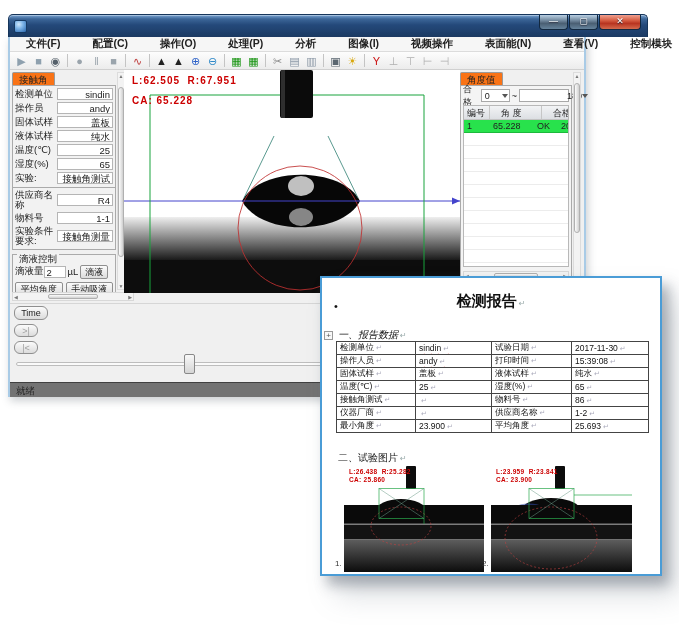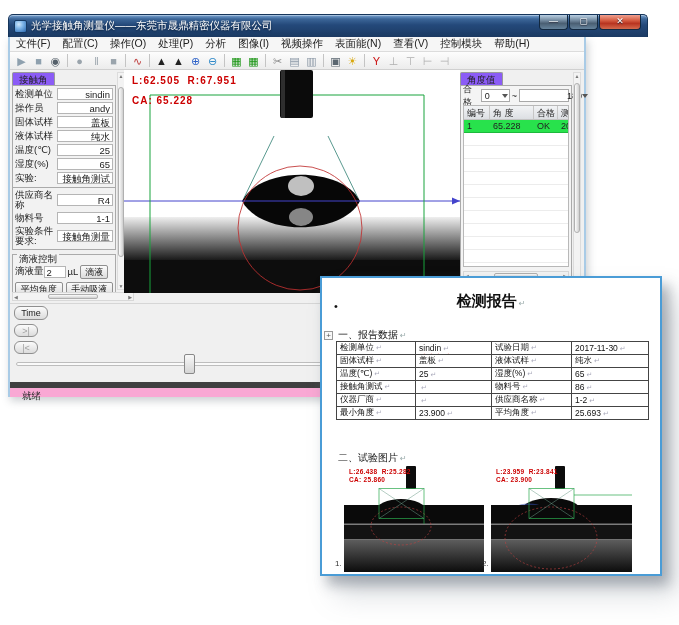--- a/index.html
+++ b/index.html
@@ -22,32 +22,32 @@
     border-radius:0 0 4px 4px;color:#fff;font-size:9px;line-height:13px;text-align:center;
     background:linear-gradient(#b9cfe2 0%,#70879c 40%,#4a5f73 60%,#65839c 100%);
     text-shadow:0 1px 1px #223;}
   .win-btn.close{width:42px;background:linear-gradient(#f0a090 0%,#d45a40 40%,#b83420 60%,#d4694c 100%);}
 
   .window-body{position:absolute;left:0;top:23px;width:578px;height:360px;background:#f0f0f0;
     border:2px solid #a9cbe6;border-top:none;box-shadow:2px 4px 8px rgba(60,70,85,.25);}
 
   .menubar{position:absolute;left:0;top:0;width:100%;height:15px;background:#f6f6f6;
     border-bottom:1px solid #dcdcdc;font-size:10.5px;color:#222;display:flex;align-items:center;}
-  .menu-item{padding:0 6px;white-space:nowrap;}
+  .menu-item{padding:0 16px;white-space:nowrap;font-weight:bold;}
   .toolbar{position:absolute;left:0;top:15px;width:100%;height:18px;
     background:linear-gradient(#fdfdfd,#ececec);border-bottom:1px solid #d0d0d0;
     display:flex;align-items:center;padding-left:3px;}
   .tb-btn{width:17px;height:16px;font-size:11px;line-height:16px;text-align:center;display:inline-block;}
   .tb-sep{width:1px;height:13px;background:#c4c4c4;margin:0 3px;display:inline-block;}
 
   .content{position:absolute;left:0;top:33px;width:574px;height:222px;}
 
   
   .left-panel{position:absolute;left:2px;top:2px;width:104px;height:218px;font-size:9.5px;color:#222;}
-  .panel-tab{display:inline-block;height:13px;line-height:13px;padding:0 6px;background:#8b5cf6;
+  .panel-tab{display:inline-block;height:13px;line-height:13px;padding:0 6px;background:#f97316;
     border:1px solid #9a9a9a;border-bottom:none;border-radius:2px 2px 0 0;font-size:9.5px;}
   .field-group{border:1px solid #aaa;background:#f2f2f2;padding:2px 2px 1px 2px;}
   .field-group.g2{border-top:none;}
   .field-row{display:flex;align-items:center;margin-bottom:2px;}
   .field-label{width:42px;line-height:1.05;flex:none;}
   .field-value{flex:1;height:12px;line-height:12px;background:#fff;border:1px solid #b5b5b5;
     text-align:right;padding-right:2px;overflow:hidden;white-space:nowrap;}
   .drop-group{position:relative;border:1px solid #aaa;margin-top:4px;padding:10px 2px 3px 2px;background:#f2f2f2;}
   .drop-title{position:absolute;left:4px;top:-2px;background:#f2f2f2;padding:0 2px;font-size:9.5px;}
   .drop-row{display:flex;align-items:center;margin-bottom:3px;}
@@ -79,21 +79,21 @@
   .angle-panel{position:absolute;left:450px;top:2px;width:112px;height:214px;font-size:9px;color:#222;}
   .angle-body{position:absolute;left:0;top:13px;width:112px;height:201px;border:1px solid #aaa;background:#f4f4f4;}
   .angle-filter{position:absolute;left:2px;top:2px;width:106px;height:15px;display:flex;align-items:center;gap:2px;}
   .dd-box{height:13px;background:#fff;border:1px solid #a8a8a8;display:flex;align-items:center;
     justify-content:space-between;padding:0 1px 0 3px;}
   .dd-0{width:32px;} .dd-180{width:34px;padding-left:47px;}
   .dd-arrow{width:0;height:0;border-left:3px solid transparent;border-right:3px solid transparent;
     border-top:4px solid #555;}
   .angle-table{position:absolute;left:2px;top:19px;width:106px;height:162px;background:#fff;
     border:1px solid #b8b8b8;overflow:hidden;}
-  .ath-row{display:flex;background:linear-gradient(#f2f3f5,#dcdfe3);border-bottom:1px solid #c2c2c2;height:14px;}
+  .ath-row{display:flex;background:linear-gradient(#f2f3f5,#dcdfe3);border-bottom:1px solid #c2c2c2;height:14px;gap:8px;}
   .ath{border-right:1px solid #c6c6c6;padding:1px 0 0 3px;white-space:nowrap;overflow:hidden;flex:none;}
   .atr{display:flex;height:13px;border-bottom:1px solid #ececec;}
   .atd{padding:1px 0 0 3px;white-space:nowrap;overflow:hidden;flex:none;}
   .c0{width:26px;} .c1{width:44px;} .c2{width:24px;} .c3{width:40px;}
   .atr.selected{background:#28e24c;border-bottom:1px solid #1db93c;}
   .hscroll{position:absolute;height:9px;background:#f3f3f3;border:1px solid #d8d8d8;
     display:flex;align-items:center;justify-content:space-between;font-size:5px;color:#777;padding:0 1px;}
   .hscroll .hthumb{height:5px;background:linear-gradient(#fdfdfd,#cfcfcf);border:1px solid #b0b0b0;border-radius:2px;}
   .angle-hscroll{left:2px;top:185px;width:106px;}
   .angle-hscroll .hthumb{width:44px;}
@@ -105,35 +105,35 @@
   .tl-sep{position:absolute;left:0;top:11px;width:100%;height:1px;background:#d6d6d6;}
   .tl-btn{position:absolute;border:1px solid #8f8f8f;border-radius:6px;font-size:9px;text-align:center;
     background:linear-gradient(#fbfbfb,#dcdcdc);color:#222;}
   .time-btn{left:4px;top:14px;width:34px;height:14px;line-height:13px;}
   .step-fwd{left:4px;top:32px;width:24px;height:13px;line-height:12px;color:#a0a0a0;}
   .step-back{left:4px;top:49px;width:24px;height:13px;line-height:12px;color:#a0a0a0;}
   .slider-track{position:absolute;left:6px;top:70px;width:552px;height:4px;background:#fafafa;
     border:1px solid #bdbdbd;border-radius:2px;}
   .slider-handle{position:absolute;left:174px;top:62px;width:11px;height:20px;
     background:linear-gradient(#f8f8f8,#d5d5d5);border:1px solid #888;border-radius:2px;}
-  .statusbar{position:absolute;left:0;top:345px;width:574px;height:15px;background:#f9a8d4;
-    border-top:6px solid #404040;font-size:9.5px;color:#222;line-height:15px;padding-left:12px;}
+  .statusbar{position:absolute;left:0;top:345px;width:574px;height:15px;background:#737373;
+    border-top:1px solid #404040;font-size:9.5px;color:#222;line-height:15px;padding-left:6px;}
 
   
   .report-window{position:absolute;left:320px;top:276px;width:342px;height:300px;background:#fff;
     border:2px solid #4a9cd6;z-index:20;
     box-shadow:7px 9px 12px rgba(90,100,112,.45), 16px 20px 26px rgba(120,130,142,.25);}
   .report-bullet{position:absolute;left:12px;top:22px;font-size:11px;color:#111;}
   .report-title{position:absolute;left:0;top:14px;width:100%;text-align:center;
     font-size:15px;font-weight:bold;color:#111;}
   .wmark::after{content:"↵";color:#9aa;font-size:8px;font-weight:normal;margin-left:2px;}
   .outline-plus{position:absolute;left:2px;top:53px;width:9px;height:9px;border:1px solid #999;
     background:#f8f8f8;color:#555;font-size:8px;line-height:7px;text-align:center;}
   .report-section{position:absolute;left:16px;font-size:10px;color:#111;}
-  .sec1{top:50px;} .sec2{top:173px;}
+  .sec1{top:50px;font-style:italic;} .sec2{top:173px;}
   .report-table{position:absolute;left:14px;top:63px;border-collapse:collapse;table-layout:fixed;width:312px;}
   .report-table td{border:1px solid #444;height:12px;font-size:8.5px;color:#111;
     padding:0 1px 0 3px;white-space:nowrap;overflow:hidden;}
   .report-table td::after{content:"↵";color:#aab;font-size:7px;margin-left:2px;}
   .misspelled{text-decoration:#d22 wavy underline;text-decoration-thickness:1px;text-underline-offset:2px;}
   .rimg{position:absolute;top:188px;height:106px;background:#fff;overflow:hidden;}
   .rimg1{left:22px;width:140px;} .rimg2{left:169px;width:141px;}
   .rline{position:absolute;left:5px;color:#c00;font-weight:bold;font-size:6.5px;
     letter-spacing:.3px;white-space:pre;z-index:3;}
   .rl1{top:2px;} .rl2{top:10px;}
@@ -142,21 +142,20 @@
   .lab1{left:13px;top:281px;} .lab2{left:160px;top:281px;}
 </style>
 </head>
 <body>
 
 <div class="stage">
 
   <div class="main-window">
     <div class="titlebar">
       <div class="app-icon"></div>
-      <span class="title-text">光学接触角测量仪——东莞市晟鼎精密仪器有限公司</span>
       <div class="win-buttons">
         <span class="win-btn">—</span>
         <span class="win-btn">▢</span>
         <span class="win-btn close">✕</span>
       </div>
     </div>
 
     <div class="window-body">
       <div class="menubar">
           <span class="menu-item">文件(F)</span>
@@ -389,20 +388,26 @@
           <col style="width:77px">
         </colgroup>
       <tbody>
           <tr>
             <td>检测单位</td>
             <td class="misspelled">sindin</td>
             <td>试验日期</td>
             <td>2017-11-30</td>
           </tr>
           <tr>
+            <td>操作人员</td>
+            <td class="misspelled">andy</td>
+            <td>打印时间</td>
+            <td>15:39:08</td>
+          </tr>
+          <tr>
             <td>固体试样</td>
             <td>盖板</td>
             <td>液体试样</td>
             <td>纯水</td>
           </tr>
           <tr>
             <td>温度(℃)</td>
             <td>25</td>
             <td>湿度(%)</td>
             <td>65</td>

